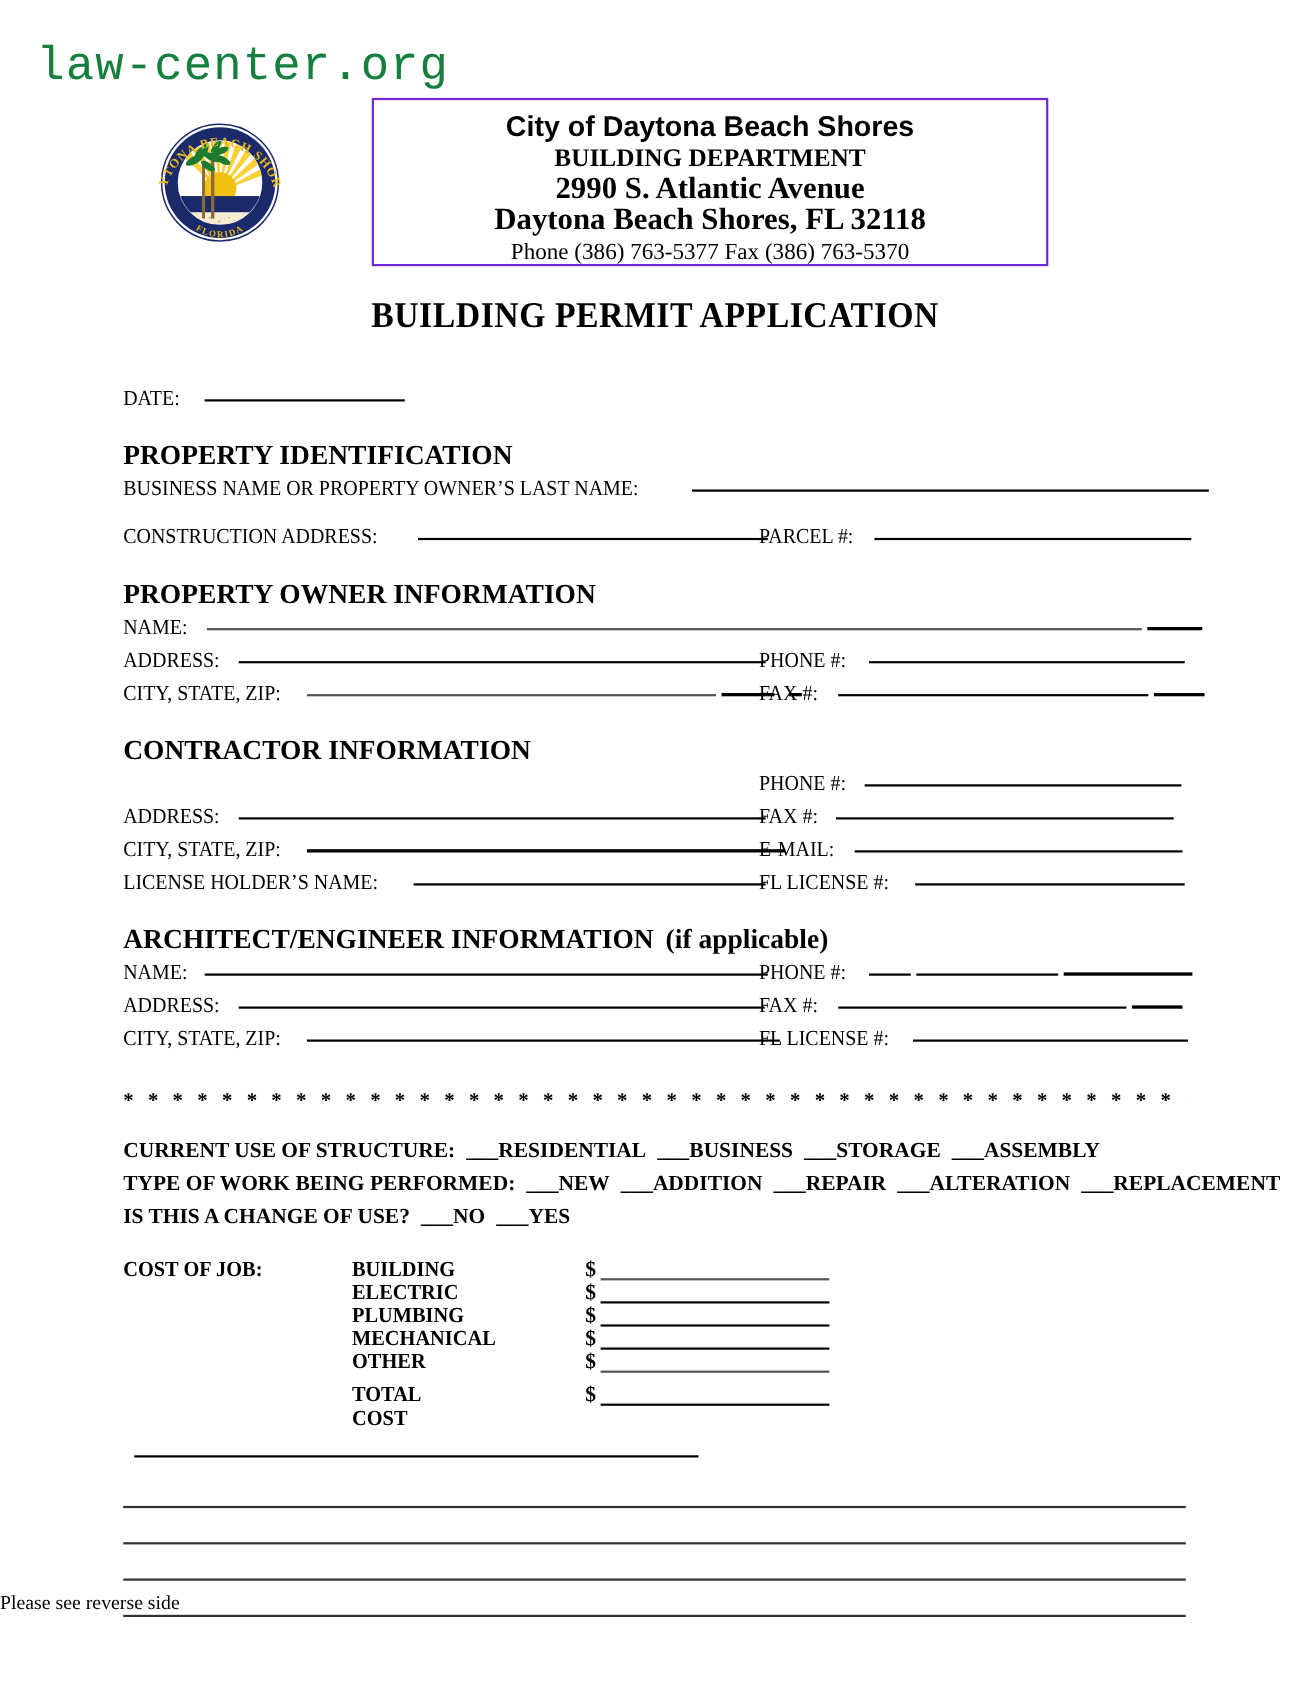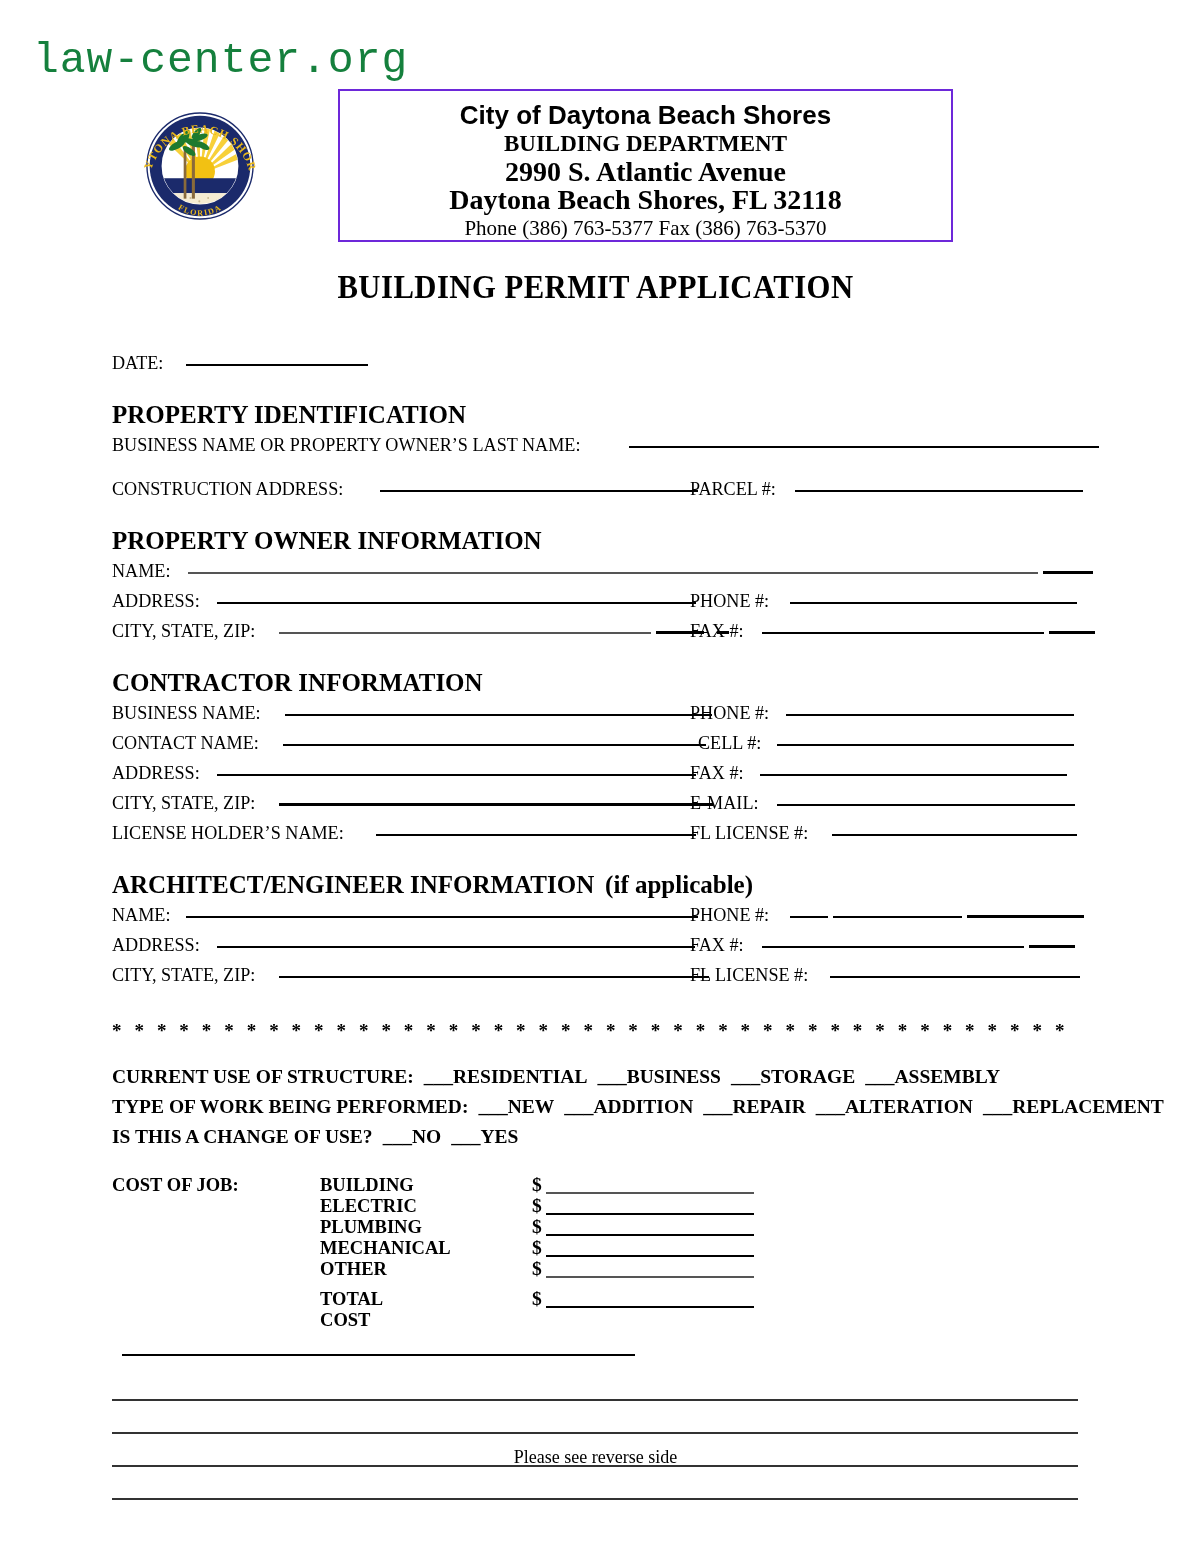--- a/index.html
+++ b/index.html
@@ -186,21 +186,20 @@
     height: 0;
     margin-top: 31px;
   }
   .desc-line.dark { border-bottom: 2px solid #333; }
 
   #footer-note {
     position: absolute;
     left: 0;
     top: 1447px;
     width: 1191px;
-    text-align: center;
     font-size: 18px;
     font-family: "Liberation Serif", serif;
   }
 </style>
 </head>
 <body>
 
 <div id="watermark">law-center.org</div>
 
 <div id="seal">
@@ -339,37 +338,23 @@
       <span class="fill thick" style="width:46px;"></span>
     </span>
   </div>
 
   <div class="spacer-md"></div>
 
   <div class="row">
     <span class="sec-head">CONTRACTOR INFORMATION</span>
   </div>
   <div class="row">
-    <span class="colL">
-      <span class="lbl">BUSINESS NAME:</span>
-      <span class="fill dark" style="width:427px;margin-left:8px;"></span>
-    </span>
     <span class="colR">
       <span class="lbl">PHONE #:</span>
       <span class="fill dark" style="width:288px;margin-left:6px;"></span>
-    </span>
-  </div>
-  <div class="row">
-    <span class="colL">
-      <span class="lbl">CONTACT NAME:</span>
-      <span class="fill dark" style="width:423px;margin-left:8px;"></span>
-    </span>
-    <span class="colR" style="left:586px;">
-      <span class="lbl">CELL #:</span>
-      <span class="fill dark" style="width:297px;margin-left:6px;"></span>
     </span>
   </div>
   <div class="row">
     <span class="colL">
       <span class="lbl">ADDRESS:</span>
       <span class="fill dark" style="width:479px;margin-left:6px;"></span>
     </span>
     <span class="colR">
       <span class="lbl">FAX #:</span>
       <span class="fill dark" style="width:307px;margin-left:8px;"></span>

